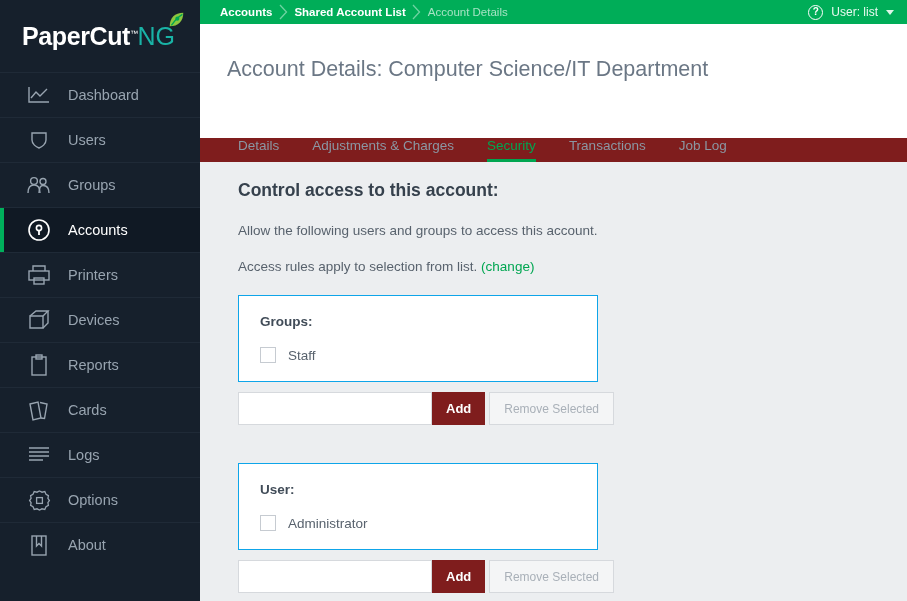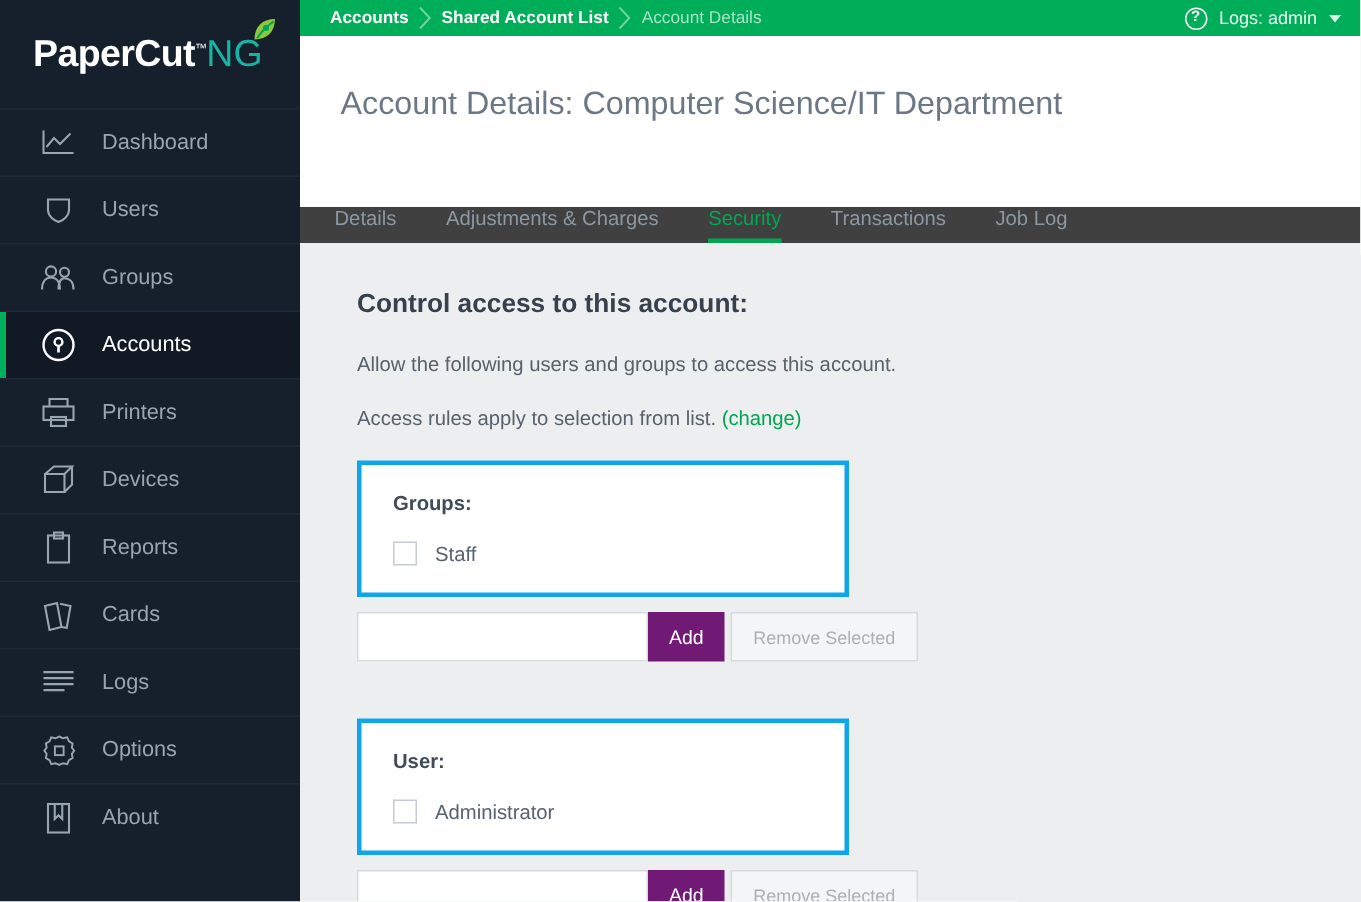--- a/index.html
+++ b/index.html
@@ -141,24 +141,24 @@
     justify-content: flex-start;
   }
   .page-title {
     font-size: 21.5px;
     color: #6b7785;
     font-weight: normal;
     margin-top: 33px;
     white-space: nowrap;
   }
   .tabs {
-    background: #404040;
+    background: #7f1d1d;
     flex: 0 0 24px;
     display: flex; align-items: center;
-    padding-left: 23px;
+    padding-left: 38px;
     gap: 0;
   }
   .tab {
     font-size: 13.5px;
     color: #8b97a3;
     padding: 0 0 9px 0;
     margin-right: 33px;
     cursor: pointer;
     position: relative;
     white-space: nowrap;
@@ -170,44 +170,44 @@
     content: "";
     position: absolute;
     left: 0; right: 0; bottom: 0;
     height: 3px;
     background: #00a651;
   }
 
   .content {
     flex: 1 1 auto;
     background: #eceef0;
-    padding: 30px 0 0 38px;
+    padding: 18px 0 0 38px;
     overflow: hidden;
   }
   .section-title {
     font-size: 17.5px;
     font-weight: bold;
     color: #36414d;
     margin: 0 0 22px 0;
   }
   .section-line {
     font-size: 13.5px;
     color: #58626d;
     margin-bottom: 21px;
   }
   .link-green {
     color: #00a651;
     text-decoration: none;
     cursor: pointer;
   }
 
   .box {
-    width: 328px;
+    width: 360px;
     background: #ffffff;
-    border: 3px solid #0ea5e9;
+    border: 1px solid #0ea5e9;
     padding: 18px 20px 18px 21px;
   }
   .box-label {
     font-size: 13.5px;
     font-weight: bold;
     color: #414c58;
     margin-bottom: 18px;
   }
   .check-row {
     display: flex; align-items: center;
@@ -239,25 +239,25 @@
     background: #ffffff;
     font-size: 13px;
     padding: 0 8px;
     font-family: "Liberation Sans", sans-serif;
     color: #444;
     outline: none;
   }
   .btn-add {
     flex: 0 0 auto;
     height: 33px;
-    background: #701a75;
+    background: #7f1d1d;
     color: #ffffff;
     border: none;
     font-size: 13px;
-    font-weight: normal;
+    font-weight: bold;
     padding: 0 14px;
     cursor: pointer;
     font-family: "Liberation Sans", sans-serif;
   }
   .btn-remove {
     flex: 0 0 auto;
     height: 33px;
     margin-left: 4px;
     background: #f4f5f6;
     color: #a9b0b8;
@@ -420,21 +420,21 @@
         <span class="crumb-sep">
           <svg width="9" height="16" viewBox="0 0 9 16">
               <path d="M1 1 L7.5 8 L1 15" stroke="#6fd3a2" stroke-width="1.3" fill="none"></path>
             </svg>
         </span>
         <span class="crumb dim">Account Details</span>
       </div>
 
       <div class="topbar-right">
         <span class="help-icon">?</span>
-        <span class="user-label">Logs: admin</span>
+        <span class="user-label">User: list</span>
         <span class="caret-down"></span>
       </div>
     </div>
 
     <div class="page-header">
       <div class="page-title">Account Details: Computer Science/IT Department</div>
     </div>
 
     <div class="tabs">
       <div class="tab">Details</div>

